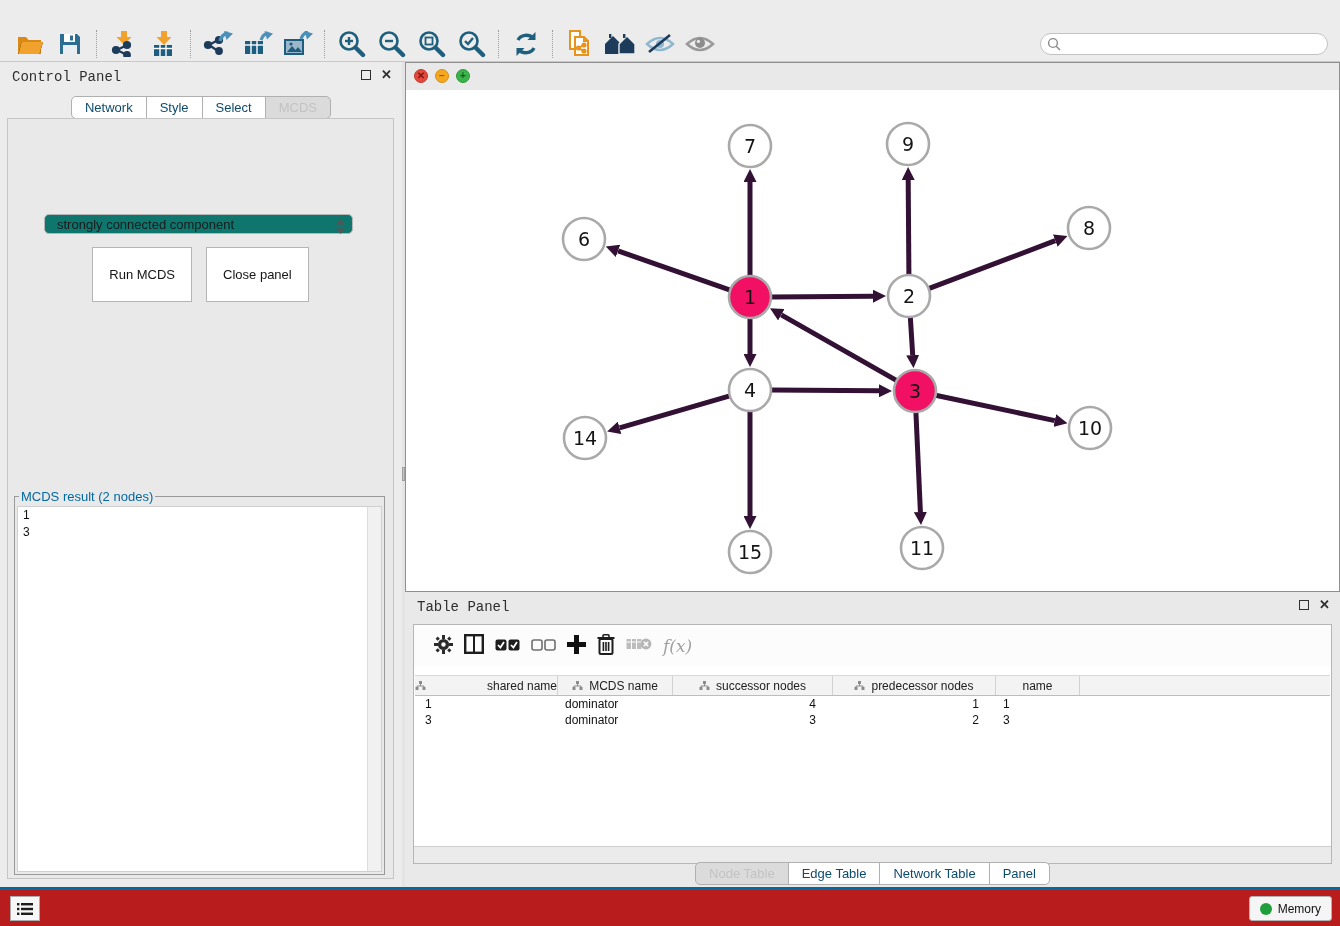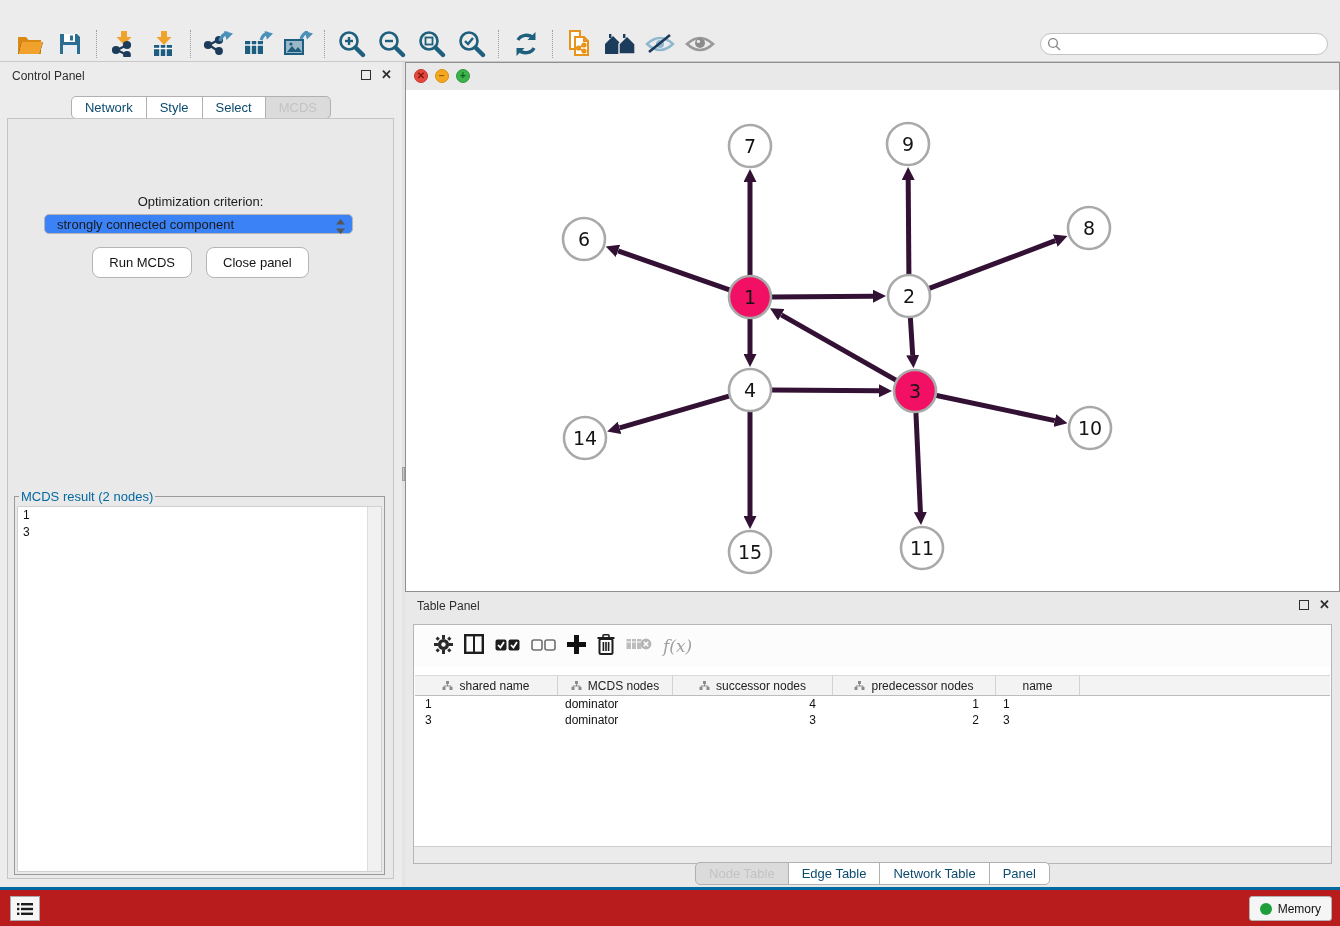--- a/index.html
+++ b/index.html
@@ -15,39 +15,39 @@
   .toolbar{position:absolute;top:27px;left:0;right:0;height:35px;background:#ececec;
            border-bottom:1px solid #c9c9c9;display:flex;align-items:center;padding-left:10px;box-sizing:border-box;}
   .tb-btn{width:40px;height:30px;display:flex;align-items:center;justify-content:center;flex:0 0 auto;}
   .tb-sep{width:1px;height:28px;border-left:1px dotted #9d9d9d;margin:0 6px;flex:0 0 auto;}
   .search-wrap{position:absolute;right:12px;top:6px;width:288px;height:22px;}
   .search-wrap svg{position:absolute;left:7px;top:4px;}
   .search-input{width:100%;height:100%;box-sizing:border-box;border:1px solid #c3c3c3;border-radius:12px;
                 padding:0 10px 0 28px;font-size:13px;background:#fff;outline:none;}
   
   .panel-header{position:absolute;top:0;left:0;right:0;height:28px;}
-  .panel-title{position:absolute;left:12px;top:7px;font-size:12px;color:#2e2e2e;}
+  .panel-title{position:absolute;left:12px;top:7px;font-size:14px;color:#2e2e2e;font-family:Liberation Mono, monospace;}
   .panel-icons{position:absolute;right:10px;top:7px;display:flex;gap:10px;align-items:center;}
   .float-icon{width:10px;height:10px;border:1.6px solid #2e2e2e;box-sizing:border-box;}
   .close-icon{font-size:13px;font-weight:bold;color:#2e2e2e;line-height:12px;}
   .tabset{display:flex;justify-content:center;}
   .tab{background:#fff;border:1px solid #b0b0b0;padding:3px 13px;font-size:13px;color:#0c4a6e;margin-left:-1px;white-space:nowrap;}
   .tab:first-child{border-radius:5px 0 0 5px;margin-left:0;}
   .tab:last-child{border-radius:0 5px 5px 0;}
   .tab.sel{background:#dbdbdb;color:#c3c3c3;}
   
   .control-panel{position:absolute;left:0;top:62px;width:402px;bottom:36px;background:#ececec;}
   .cp-tabs{position:absolute;top:34px;left:0;right:0;}
   .cp-content{position:absolute;top:56px;left:7px;right:8px;bottom:11px;background:#e9e9e9;border:1px solid #c5c5c5;}
   .opt-label{position:absolute;top:75px;left:0;right:0;text-align:center;font-size:13px;color:#1c1c1c;}
-  .dropdown{position:absolute;top:95px;left:36px;right:40px;height:20px;background:#3b82f6;border:1px solid #b5b5b5;
+  .dropdown{position:absolute;top:95px;left:36px;right:40px;height:20px;background:#0f766e;border:1px solid #b5b5b5;
             border-radius:5px;display:flex;align-items:center;font-size:13px;padding-left:12px;box-sizing:border-box;}
   .dd-stepper{position:absolute;right:6px;top:3px;}
   .cp-buttons{position:absolute;top:128px;left:0;right:0;display:flex;justify-content:center;gap:14px;}
-  .btn{background:#fff;border:1px solid #b5b5b5;border-radius:8px;font-size:13px;padding:7px 16px;
+  .btn{background:#fff;border:1px solid #b5b5b5;border-radius:0;font-size:13px;padding:19px 16px;
        font-family:"Liberation Sans",sans-serif;color:#141414;}
   .mcds-fieldset{position:absolute;top:370px;left:6px;right:8px;bottom:3px;border:1px solid #9a9a9a;
                  margin:0;padding:0;background:#e9e9e9;}
   .mcds-fieldset legend{font-size:13px;color:#0369a1;margin-left:4px;padding:0 2px;}
   .mcds-inner{position:absolute;top:2px;left:2px;right:2px;bottom:2px;background:#fff;border:1px solid #d0d0d0;}
   .mcds-scroll{position:absolute;top:0;right:0;bottom:0;width:13px;background:#f1f1f1;border-left:1px solid #ddd;}
   .result-line{font-size:12px;line-height:17px;padding-left:5px;color:#111;}
   
   .net-window{position:absolute;left:405px;top:62px;right:0;height:530px;background:#fff;
               border:1px solid #8f8f8f;box-sizing:border-box;}
@@ -258,21 +258,20 @@
         <div class="close-icon">✕</div>
       </div>
     </div>
     <div class="cp-tabs tabset" id="cp-tabs">
         <div class="tab">Network</div>
         <div class="tab">Style</div>
         <div class="tab">Select</div>
         <div class="tab sel">MCDS</div>
       </div>
     <div class="cp-content">
-      <div class="opt-label">Optimization criterion:</div>
       <div class="dropdown">
         <span>strongly connected component</span>
         <svg class="dd-stepper" width="11" height="17" viewBox="0 0 11 17">
           <path d="M5.5 1 L10 6.5 H1 z" fill="#555"></path>
           <path d="M5.5 16 L1 10.5 H10 z" fill="#555"></path>
         </svg>
       </div>
       <div class="cp-buttons">
         <button class="btn">Run MCDS</button>
         <button class="btn">Close panel</button>
@@ -444,37 +443,37 @@
                 <line x1="10.5" y1="2" x2="10.5" y2="12"></line>
             </g>
             <circle cx="20" cy="7" r="5.4" fill="#b5b5b5"></circle>
             <path d="M17.8 4.8 l4.4 4.4 M22.2 4.8 l-4.4 4.4" stroke="#fff" stroke-width="1.6"></path>
           </svg>
         </div>
         <div class="fx-label">f(x)</div>
       </div>
       <div class="tp-table">
         <div class="thead" id="thead">
-            <div class="th" style="width: 143px;">
+            <div class="th" style="width: 143px; justify-content: space-between;">
               <svg width="11" height="10" viewBox="0 0 11 10">
                 <rect x="4" y="0" width="3" height="3" fill="#8b8b8b"></rect>
                 <rect x="0.5" y="6" width="3" height="3" fill="#8b8b8b"></rect>
                 <rect x="7.5" y="6" width="3" height="3" fill="#8b8b8b"></rect>
                 <path d="M5.5 3 v2 M2 6 V5 h7 v1" stroke="#8b8b8b" fill="none"></path>
               </svg>
               <span>shared name</span>
             </div>
             <div class="th" style="width: 115px;">
               <svg width="11" height="10" viewBox="0 0 11 10">
                 <rect x="4" y="0" width="3" height="3" fill="#8b8b8b"></rect>
                 <rect x="0.5" y="6" width="3" height="3" fill="#8b8b8b"></rect>
                 <rect x="7.5" y="6" width="3" height="3" fill="#8b8b8b"></rect>
                 <path d="M5.5 3 v2 M2 6 V5 h7 v1" stroke="#8b8b8b" fill="none"></path>
               </svg>
-              <span>MCDS nodes</span>
+              <span>MCDS name</span>
             </div>
             <div class="th" style="width: 160px;">
               <svg width="11" height="10" viewBox="0 0 11 10">
                 <rect x="4" y="0" width="3" height="3" fill="#8b8b8b"></rect>
                 <rect x="0.5" y="6" width="3" height="3" fill="#8b8b8b"></rect>
                 <rect x="7.5" y="6" width="3" height="3" fill="#8b8b8b"></rect>
                 <path d="M5.5 3 v2 M2 6 V5 h7 v1" stroke="#8b8b8b" fill="none"></path>
               </svg>
               <span>successor nodes</span>
             </div>

